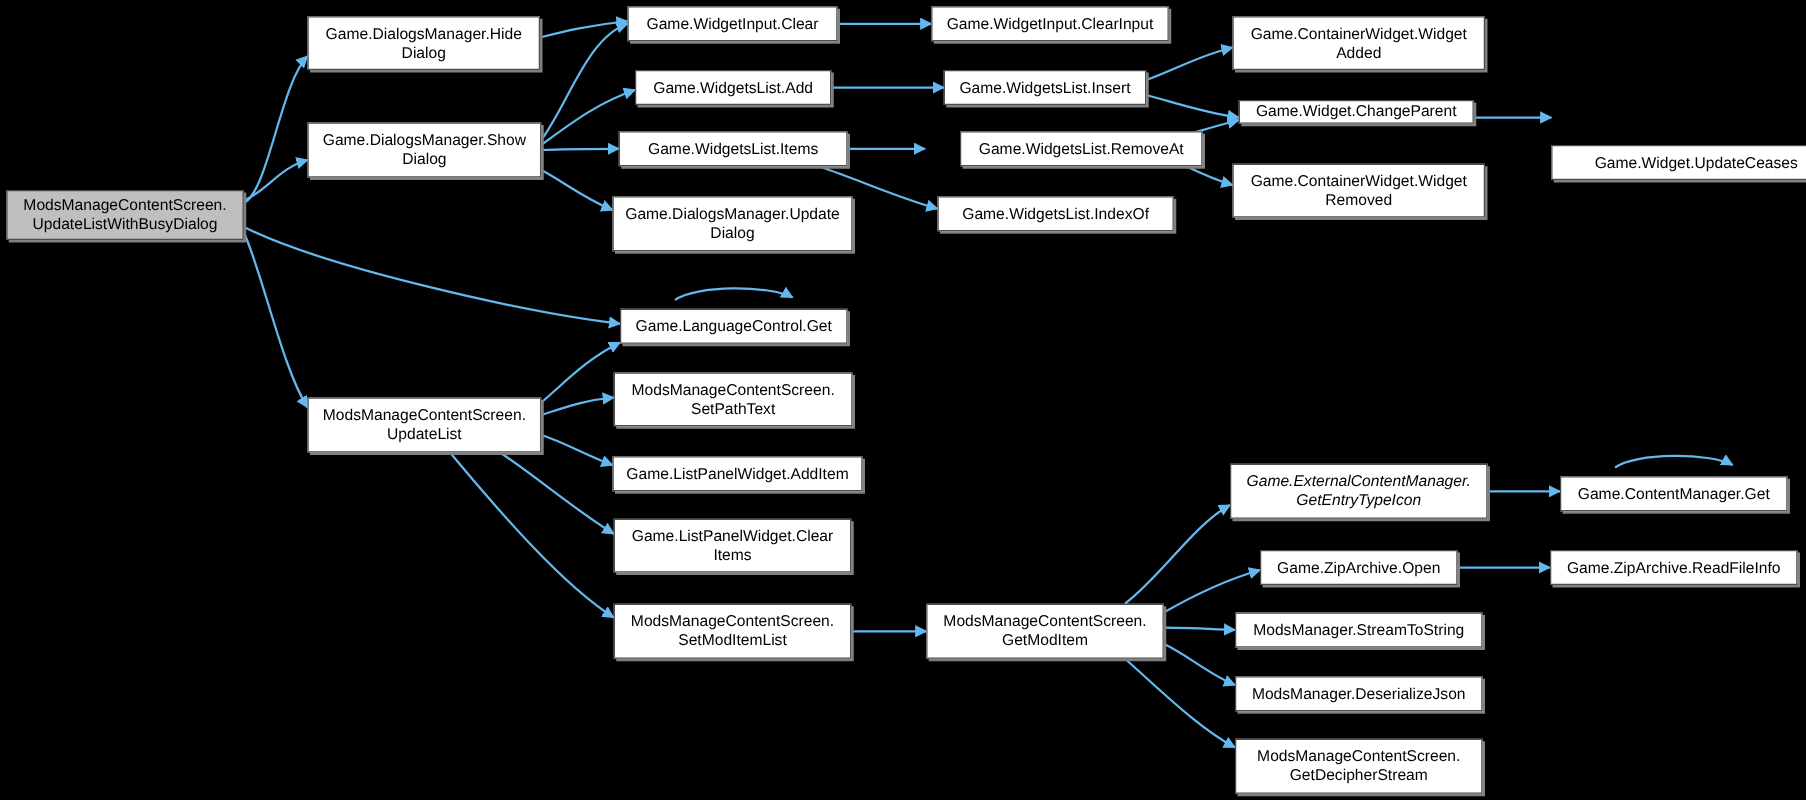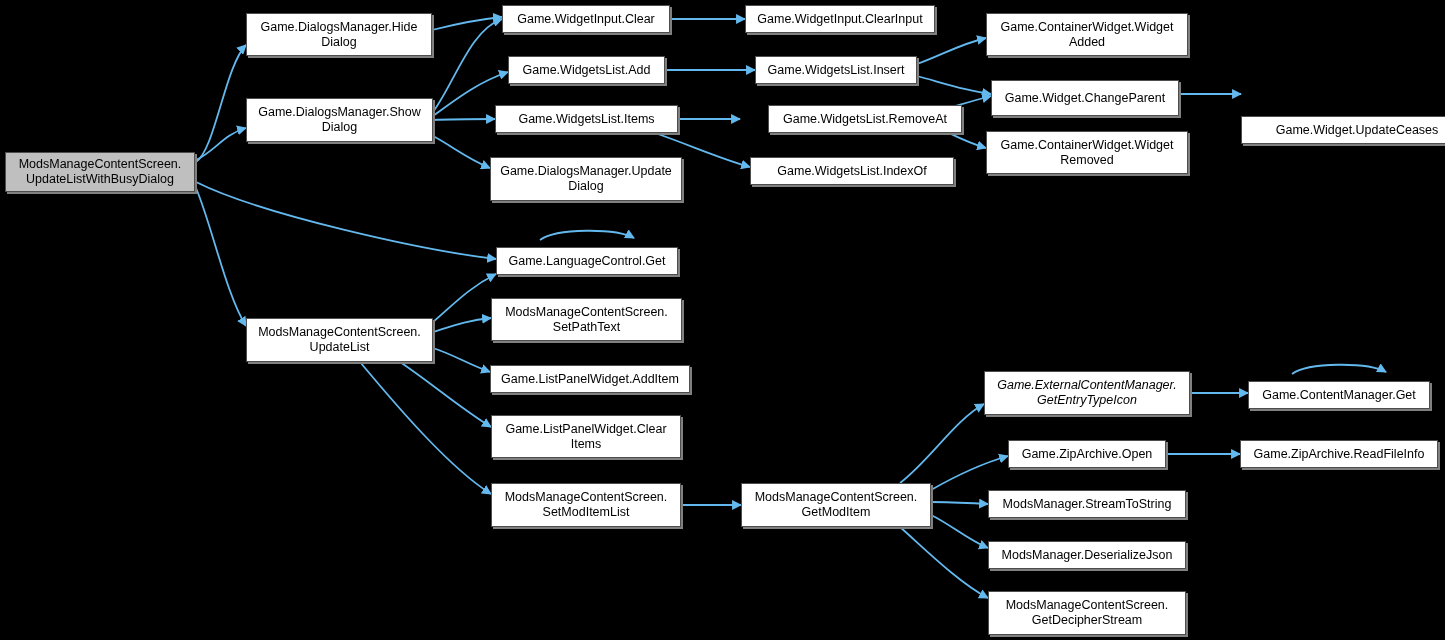--- a/index.html
+++ b/index.html
@@ -124,28 +124,28 @@
       </div>
       <div class="node" style="left: 745px; top: 5px; width: 190px; height: 28px;">
         <span class="node-label">Game.WidgetInput.ClearInput</span>
       </div>
       <div class="node" style="left: 755px; top: 56px; width: 162px; height: 28px;">
         <span class="node-label">Game.WidgetsList.Insert</span>
       </div>
       <div class="node" style="left: 768px; top: 105px; width: 194px; height: 28px;">
         <span class="node-label">Game.WidgetsList.RemoveAt</span>
       </div>
-      <div class="node" style="left: 750px; top: 157px; width: 204px; height: 28px;">
+      <div class="node" style="left: 750px; top: 157px; width: 189px; height: 28px;">
         <span class="node-label">Game.WidgetsList.IndexOf</span>
       </div>
       <div class="node" style="left: 986px; top: 13px; width: 202px; height: 43px;">
         <span class="node-label">Game.ContainerWidget.Widget
 Added</span>
       </div>
-      <div class="node" style="left: 991px; top: 80px; width: 188px; height: 36px;">
+      <div class="node" style="left: 991px; top: 80px; width: 188px; height: 19px;">
         <span class="node-label">Game.Widget.ChangeParent</span>
       </div>
       <div class="node" style="left: 986px; top: 131px; width: 202px; height: 43px;">
         <span class="node-label">Game.ContainerWidget.Widget
 Removed</span>
       </div>
       <div class="node" style="left: 1241px; top: 80px; width: 232px; height: 28px; margin-top: 36px;">
         <span class="node-label">Game.Widget.UpdateCeases</span>
       </div>
       <div class="node" style="left: 496px; top: 247px; width: 182px; height: 28px;">

